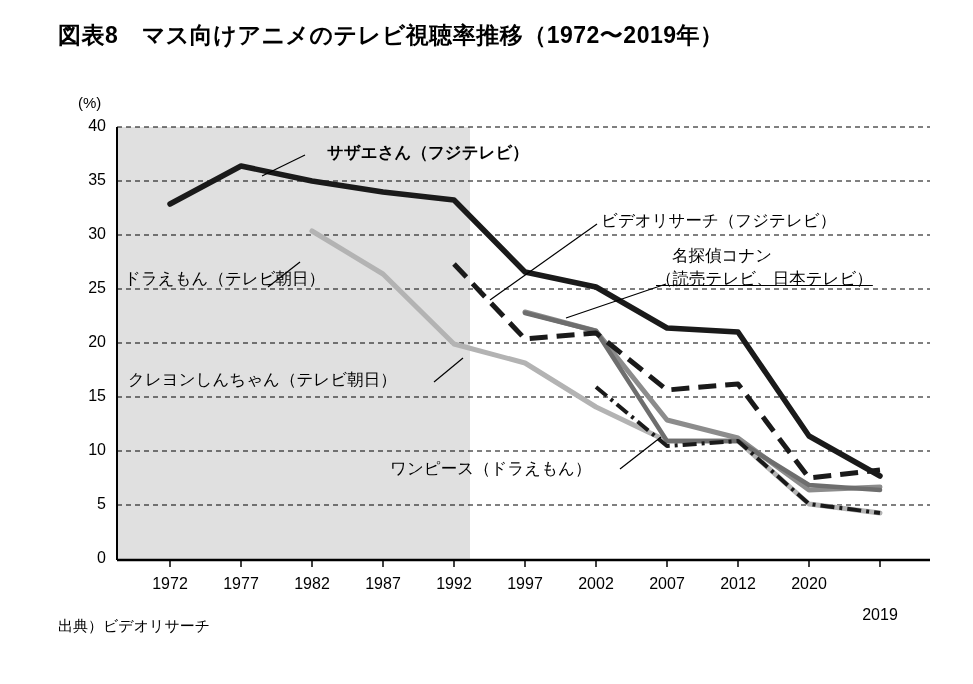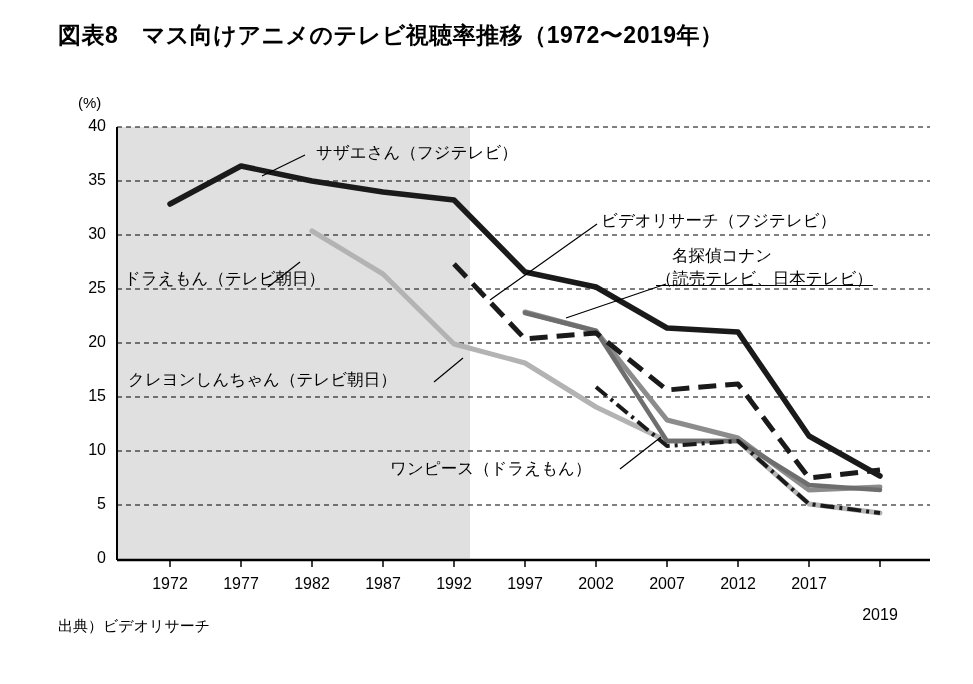--- a/index.html
+++ b/index.html
@@ -141,24 +141,24 @@
 
   <div class="xlabel" style="left:140px; top:575px;">1972</div>
   <div class="xlabel" style="left:211px; top:575px;">1977</div>
   <div class="xlabel" style="left:282px; top:575px;">1982</div>
   <div class="xlabel" style="left:353px; top:575px;">1987</div>
   <div class="xlabel" style="left:424px; top:575px;">1992</div>
   <div class="xlabel" style="left:495px; top:575px;">1997</div>
   <div class="xlabel" style="left:566px; top:575px;">2002</div>
   <div class="xlabel" style="left:637px; top:575px;">2007</div>
   <div class="xlabel" style="left:708px; top:575px;">2012</div>
-  <div class="xlabel" style="left:779px; top:575px;">2017</div>
+  <div class="xlabel" style="left:779px; top:575px;">2020</div>
   <div class="xlabel" style="left:850px; top:606px;">2019</div>
 
-  <div class="annot" style="left:316px; top:142px;">サザエさん（フジテレビ）</div>
+  <div class="annot" style="left:327px; top:142px;font-weight:bold;">サザエさん（フジテレビ）</div>
 
   <div class="annot" style="left:601px; top:210px;">ビデオリサーチ（フジテレビ）</div>
 
   <div class="annot" style="left:672px; top:245px;">名探偵コナン</div>
 
   <div class="annot" style="left:656px; top:268px;text-decoration:underline;">（読売テレビ、日本テレビ）</div>
 
   <div class="annot" style="left:124px; top:268px;">ドラえもん（テレビ朝日）</div>
 
   <div class="annot" style="left:128px; top:369px;">クレヨンしんちゃん（テレビ朝日）</div>

